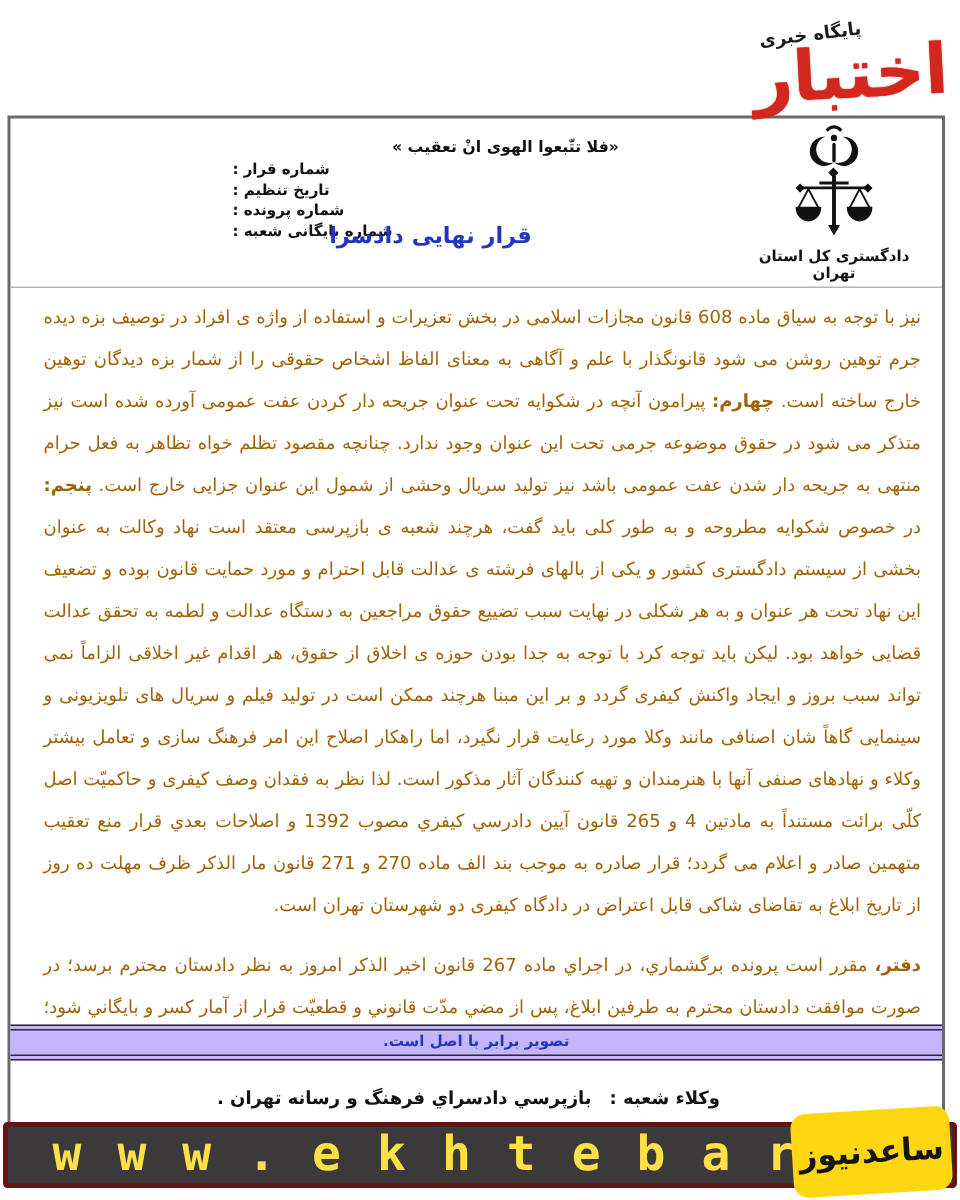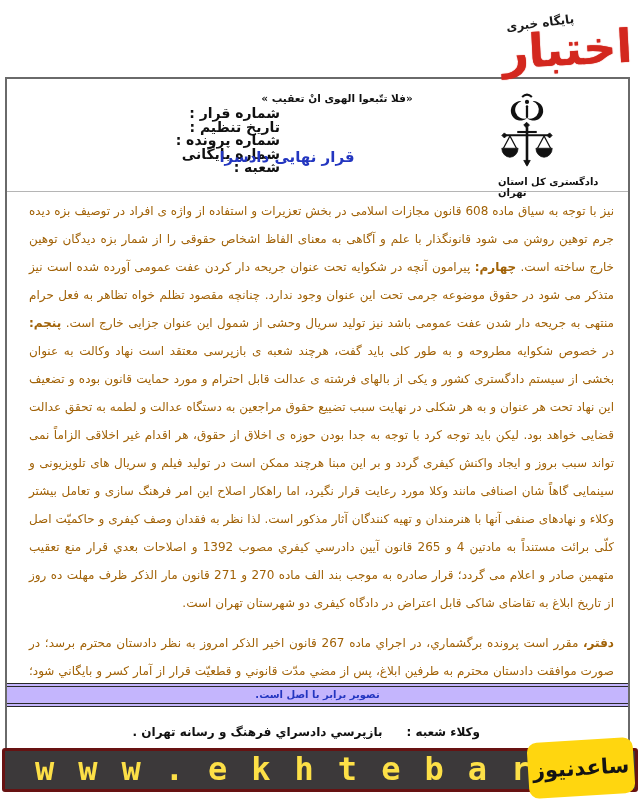--- a/index.html
+++ b/index.html
@@ -13,38 +13,38 @@
   .logo-brand{position:absolute;top:18px;right:2px;font-size:46px;font-weight:bold;color:#d3271e;
               direction:rtl;transform:rotate(-3deg);text-shadow:0 0 1px #d3271e;}
 
   
   .doc{position:absolute;left:5px;top:77px;width:621px;height:703px;background:#fff;
        border:2px solid #6a6a6a;z-index:1;}
 
   .doc-header{position:relative;height:112px;border-bottom:1px solid #b5b5b5;}
   .verse{position:absolute;left:195px;top:13px;width:270px;text-align:center;direction:rtl;
          font-size:10.5px;font-weight:bold;color:#111;}
-  .fields{position:absolute;left:148px;top:28px;width:125px;direction:rtl;text-align:right;
-          font-size:14px;font-weight:bold;color:#111;line-height:13.5px;list-style:none;margin:0;padding:0;}
+  .fields{position:absolute;left:148px;top:28px;width:125px;direction:rtl;text-align:left;
+          font-size:10px;font-weight:bold;color:#111;line-height:13.5px;list-style:none;margin:0;padding:0;}
   .branch-row{position:absolute;left:135px;top:48px;width:290px;direction:rtl;text-align:center;
               font-size:12.5px;font-weight:bold;color:#111;}
   .branch-row .branch-name{margin-right:20px;}
   .doc-title{position:absolute;left:135px;top:69px;width:290px;text-align:center;direction:rtl;
              font-size:15px;font-weight:bold;color:#2336c0;}
-  .emblem-wrap{position:absolute;right:14px;top:14px;width:116px;text-align:left;}
+  .emblem-wrap{position:absolute;right:14px;top:4px;width:116px;text-align:center;}
   .court-name{font-size:10px;font-weight:bold;color:#111;direction:rtl;margin-top:1px;}
 
   
   .doc-body{padding:5px 14px 0 22px;direction:rtl;text-align:justify;font-size:12px;
             line-height:28px;color:#a16207;}
   .doc-body p{margin:0 0 12px 0;}
   .b{font-weight:bold;}
 
   .signature{margin-top:10px;padding-right:148px;direction:rtl;font-size:12px;font-weight:bold;color:#111;}
-  .signature .sig-name{margin-right:24px;text-align:center;}
+  .signature .sig-name{margin-right:12px;text-align:center;}
   .issuer{margin-top:16px;direction:rtl;text-align:center;padding-right:8px;
           font-size:9px;color:#909090;}
 
   
   .cert-box{position:absolute;left:0;right:0;top:604px;border-top:4px double #2a2a2a;
             border-bottom:4px double #2a2a2a;padding:2px 4px 3px;text-align:center;background:#c4b5fd;}
   .cert-note{font-size:10px;font-weight:bold;color:#2336c0;direction:rtl;}
   .address{font-size:10px;font-weight:bold;color:#111;direction:rtl;margin-top:1px;}
 
   

